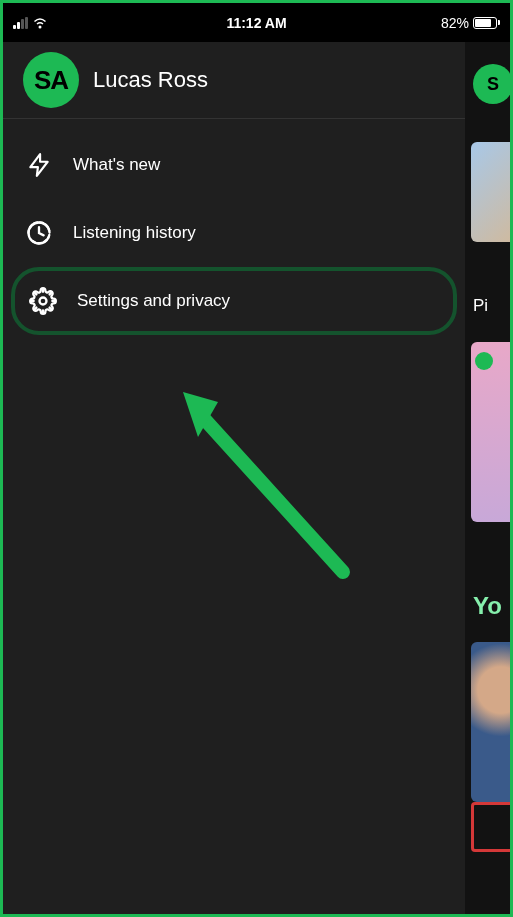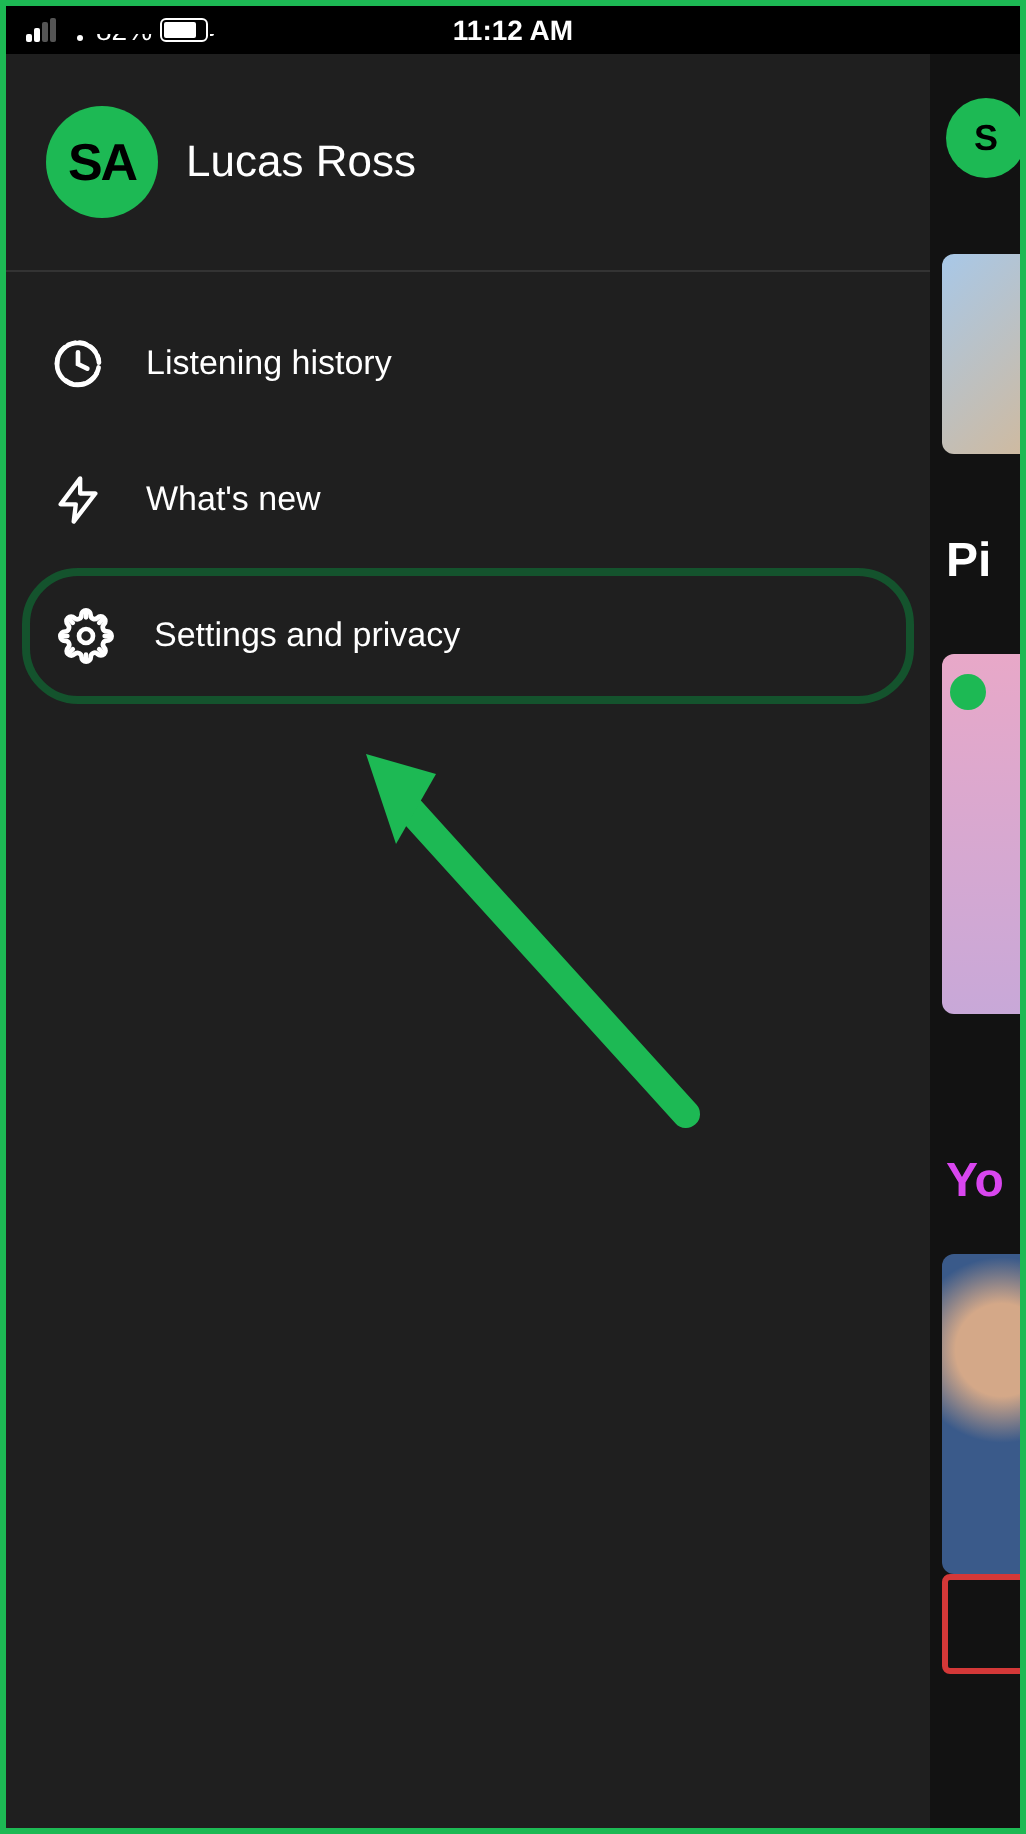--- a/index.html
+++ b/index.html
@@ -16,22 +16,23 @@
       overflow: hidden;
       border: 3px solid #1DB954;
     }
     .phone-frame {
       width: 100%;
       height: 100%;
       position: relative;
       background: #000;
     }
     .status-bar {
-      height: 24px;
-      display: flex;
+      height: 39px;
+      display: flex;
+      justify-content: space-between;
       align-items: center;
       padding: 0 10px;
       color: #fff;
       font-size: 14px;
       font-weight: 500;
       background: #000;
     }
     .status-left {
       display: flex;
       align-items: center;
@@ -98,21 +99,21 @@
     }
     .sidebar {
       width: 462px;
       height: 100%;
       background: #1f1f1f;
       position: relative;
     }
     .profile-section {
       display: flex;
       align-items: center;
-      padding: 26px 20px;
+      padding: 10px 20px;
       gap: 14px;
       border-bottom: 1px solid #333;
     }
     .avatar {
       width: 56px;
       height: 56px;
       border-radius: 50%;
       background: #1DB954;
       display: flex;
       align-items: center;
@@ -191,25 +192,25 @@
       position: absolute;
       top: 100px;
       left: 6px;
       width: 60px;
       height: 100px;
       background: linear-gradient(135deg, #a8c8e8, #d4b896);
       border-radius: 6px;
     }
     .peek-label1 {
       position: absolute;
-      top: 240px;
+      top: 254px;
       left: 8px;
       color: #fff;
-      font-size: 24px;
-      font-weight: 700;
+      font-size: 17px;
+      font-weight: 400;
     }
     .peek-card2 {
       position: absolute;
       top: 300px;
       left: 6px;
       width: 60px;
       height: 180px;
       background: linear-gradient(180deg, #e8a8c8, #c8a8d8);
       border-radius: 6px;
     }
@@ -219,21 +220,21 @@
       left: 10px;
       width: 18px;
       height: 18px;
       border-radius: 50%;
       background: #1DB954;
     }
     .peek-label2 {
       position: absolute;
       top: 550px;
       left: 8px;
-      color: #d946ef;
+      color: #86efac;
       font-size: 24px;
       font-weight: 700;
     }
     .peek-card3 {
       position: absolute;
       top: 600px;
       left: 6px;
       width: 60px;
       height: 160px;
       background: linear-gradient(180deg, #3a5a8a, #2a3a5a);
@@ -316,36 +317,36 @@
       <div class="profile-section">
         <div class="avatar">SA</div>
         <div class="profile-info">
           <div class="profile-name">Lucas Ross</div>
         </div>
       </div>
 
       <div class="menu">
         <div class="menu-item">
           <div class="menu-icon">
+            <svg width="26" height="26" viewBox="0 0 24 24" fill="none" stroke="#fff" stroke-width="2" stroke-linejoin="round">
+              <path d="M13 2 L4 14 L11 14 L10 22 L20 9 L13 9 Z"></path>
+            </svg>
+          </div>
+          <div class="menu-label">What's new</div>
+        </div>
+
+        <div class="menu-item">
+          <div class="menu-icon">
             <svg width="28" height="28" viewBox="0 0 24 24" fill="none" stroke="#fff" stroke-width="2" stroke-linecap="round">
               <path d="M3 12 A9 9 0 1 1 6 18.5" stroke-dasharray="3 2"></path>
               <circle cx="12" cy="12" r="9" stroke-dasharray="50 6" stroke-dashoffset="-4"></circle>
               <path d="M12 7 L12 12 L16 14"></path>
             </svg>
           </div>
           <div class="menu-label">Listening history</div>
-        </div>
-
-        <div class="menu-item">
-          <div class="menu-icon">
-            <svg width="26" height="26" viewBox="0 0 24 24" fill="none" stroke="#fff" stroke-width="2" stroke-linejoin="round">
-              <path d="M13 2 L4 14 L11 14 L10 22 L20 9 L13 9 Z"></path>
-            </svg>
-          </div>
-          <div class="menu-label">What's new</div>
         </div>
 
         <div class="menu-item highlighted">
           <div class="menu-icon">
             <svg width="28" height="28" viewBox="0 0 24 24" fill="none" stroke="#fff" stroke-width="2">
               <circle cx="12" cy="12" r="3"></circle>
               <path d="M12 2 L12 4 M12 20 L12 22 M4.93 4.93 L6.34 6.34 M17.66 17.66 L19.07 19.07 M2 12 L4 12 M20 12 L22 12 M4.93 19.07 L6.34 17.66 M17.66 6.34 L19.07 4.93" stroke-linecap="round"></path>
               <path d="M19.4 15a1.65 1.65 0 0 0 .33 1.82l.06.06a2 2 0 0 1 0 2.83 2 2 0 0 1-2.83 0l-.06-.06a1.65 1.65 0 0 0-1.82-.33 1.65 1.65 0 0 0-1 1.51V21a2 2 0 0 1-2 2 2 2 0 0 1-2-2v-.09A1.65 1.65 0 0 0 9 19.4a1.65 1.65 0 0 0-1.82.33l-.06.06a2 2 0 0 1-2.83 0 2 2 0 0 1 0-2.83l.06-.06a1.65 1.65 0 0 0 .33-1.82 1.65 1.65 0 0 0-1.51-1H3a2 2 0 0 1-2-2 2 2 0 0 1 2-2h.09A1.65 1.65 0 0 0 4.6 9a1.65 1.65 0 0 0-.33-1.82l-.06-.06a2 2 0 0 1 0-2.83 2 2 0 0 1 2.83 0l.06.06a1.65 1.65 0 0 0 1.82.33H9a1.65 1.65 0 0 0 1-1.51V3a2 2 0 0 1 2-2 2 2 0 0 1 2 2v.09a1.65 1.65 0 0 0 1 1.51 1.65 1.65 0 0 0 1.82-.33l.06-.06a2 2 0 0 1 2.83 0 2 2 0 0 1 0 2.83l-.06.06a1.65 1.65 0 0 0-.33 1.82V9a1.65 1.65 0 0 0 1.51 1H21a2 2 0 0 1 2 2 2 2 0 0 1-2 2h-.09a1.65 1.65 0 0 0-1.51 1z"></path>
             </svg>
           </div>

